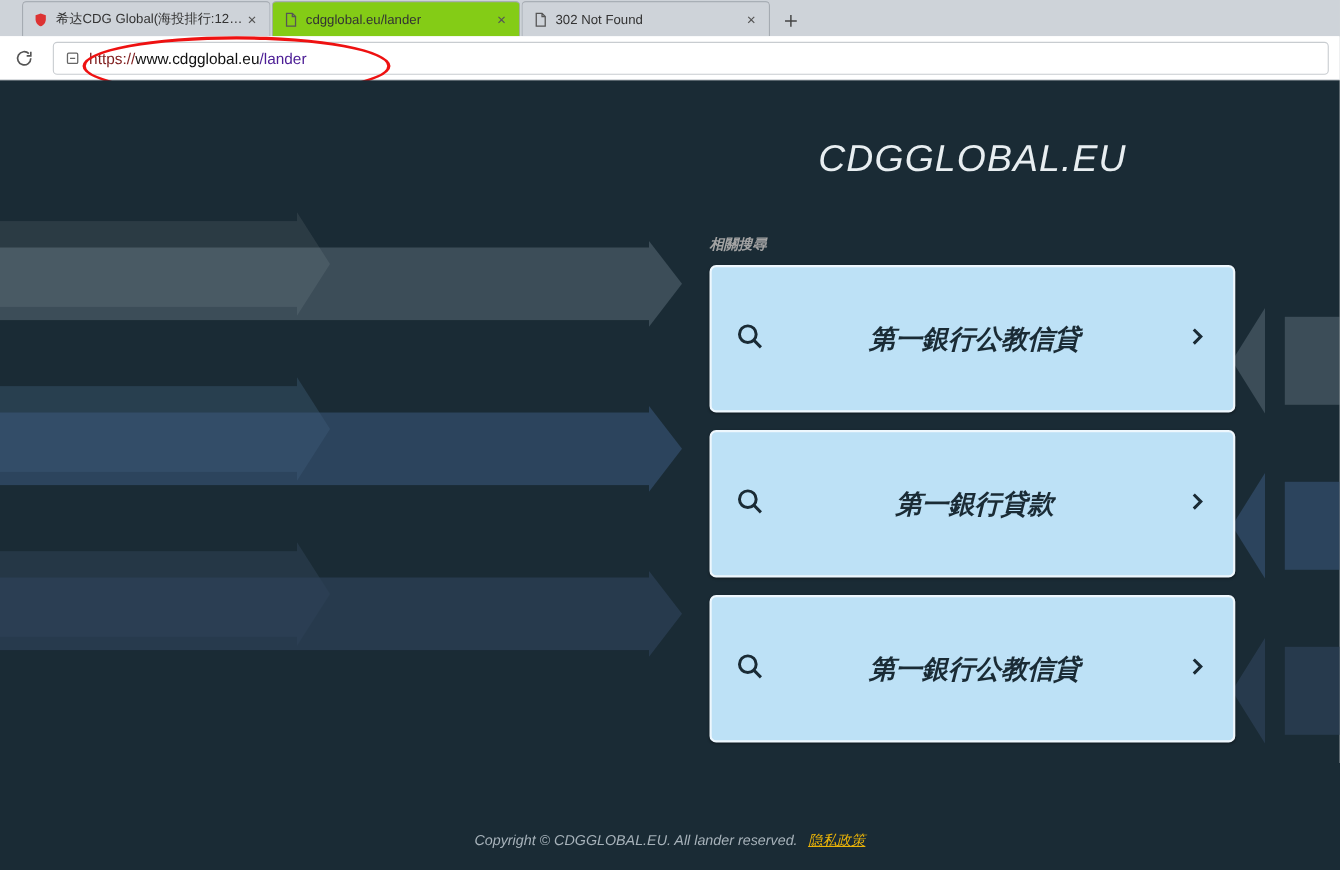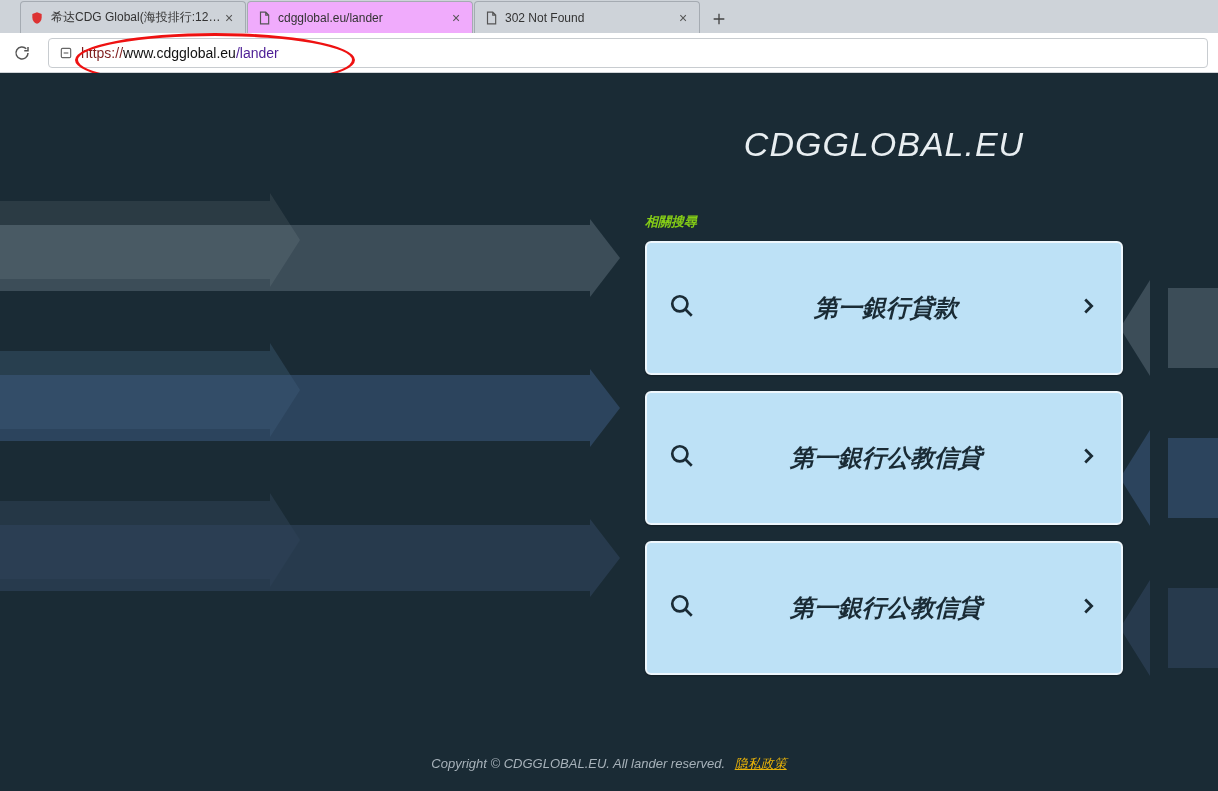--- a/index.html
+++ b/index.html
@@ -28,21 +28,21 @@
       display: flex;
       align-items: center;
       padding: 0 8px;
       font-size: 12px;
       color: #333;
       margin-right: 1px;
       cursor: pointer;
       position: relative;
     }
     .tab.active {
-      background: #f0abfc;
+      background: #84cc16;
       border-color: #a5abb2;
     }
     .tab-favicon {
       width: 16px;
       height: 16px;
       margin-right: 6px;
       flex-shrink: 0;
       display: flex;
       align-items: center;
       justify-content: center;
@@ -200,21 +200,21 @@
     }
 
     .related {
       position:absolute;
       left: 645px;
       top: 140px;
       width: 478px;
     }
     .related-label {
       font-size: 13px;
-      color: #84cc16;
+      color: #a3a3a3;
       margin-bottom: 10px;
       font-weight: bold;
     }
     .result-card {
       background: #bde1f6;
       border: 2px solid #eef7fd;
       border-radius: 6px;
       height: 134px;
       margin-bottom: 16px;
       display:flex;
@@ -330,36 +330,36 @@
   <div class="related">
     <div class="related-label">相關搜尋</div>
 
     <div class="result-card">
       <span class="s-icon">
         <svg viewBox="0 0 24 24" width="26" height="26">
             <circle cx="10" cy="10" r="7" fill="none" stroke="currentColor" stroke-width="2.5"></circle>
             <path d="M21 21l-6-6" stroke="currentColor" stroke-width="2.5"></path>
           </svg>
       </span>
-      <span class="label">第一銀行貸款</span>
+      <span class="label">第一銀行公教信貸</span>
       <span class="chev">
         <svg viewBox="0 0 24 24" width="22" height="22">
             <path d="M9 5l7 7-7 7" fill="none" stroke="currentColor" stroke-width="3"></path>
           </svg>
       </span>
     </div>
 
     <div class="result-card">
       <span class="s-icon">
         <svg viewBox="0 0 24 24" width="26" height="26">
             <circle cx="10" cy="10" r="7" fill="none" stroke="currentColor" stroke-width="2.5"></circle>
             <path d="M21 21l-6-6" stroke="currentColor" stroke-width="2.5"></path>
           </svg>
       </span>
-      <span class="label">第一銀行公教信貸</span>
+      <span class="label">第一銀行貸款</span>
       <span class="chev">
         <svg viewBox="0 0 24 24" width="22" height="22">
             <path d="M9 5l7 7-7 7" fill="none" stroke="currentColor" stroke-width="3"></path>
           </svg>
       </span>
     </div>
 
     <div class="result-card">
       <span class="s-icon">
         <svg viewBox="0 0 24 24" width="26" height="26">

